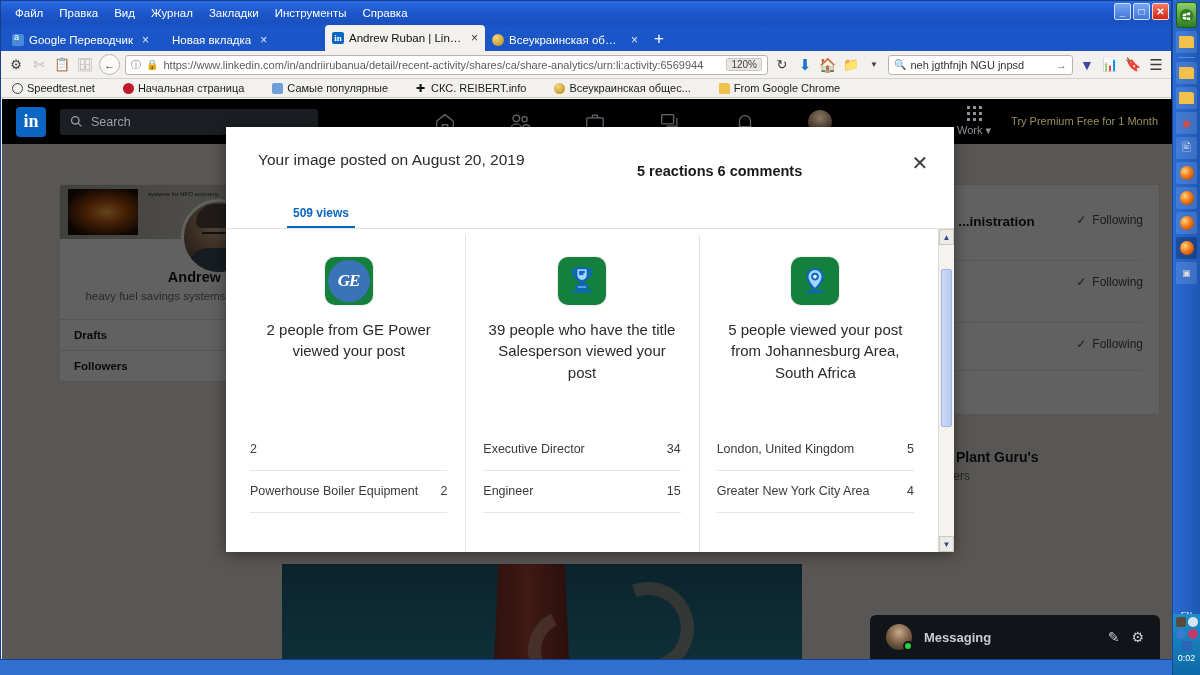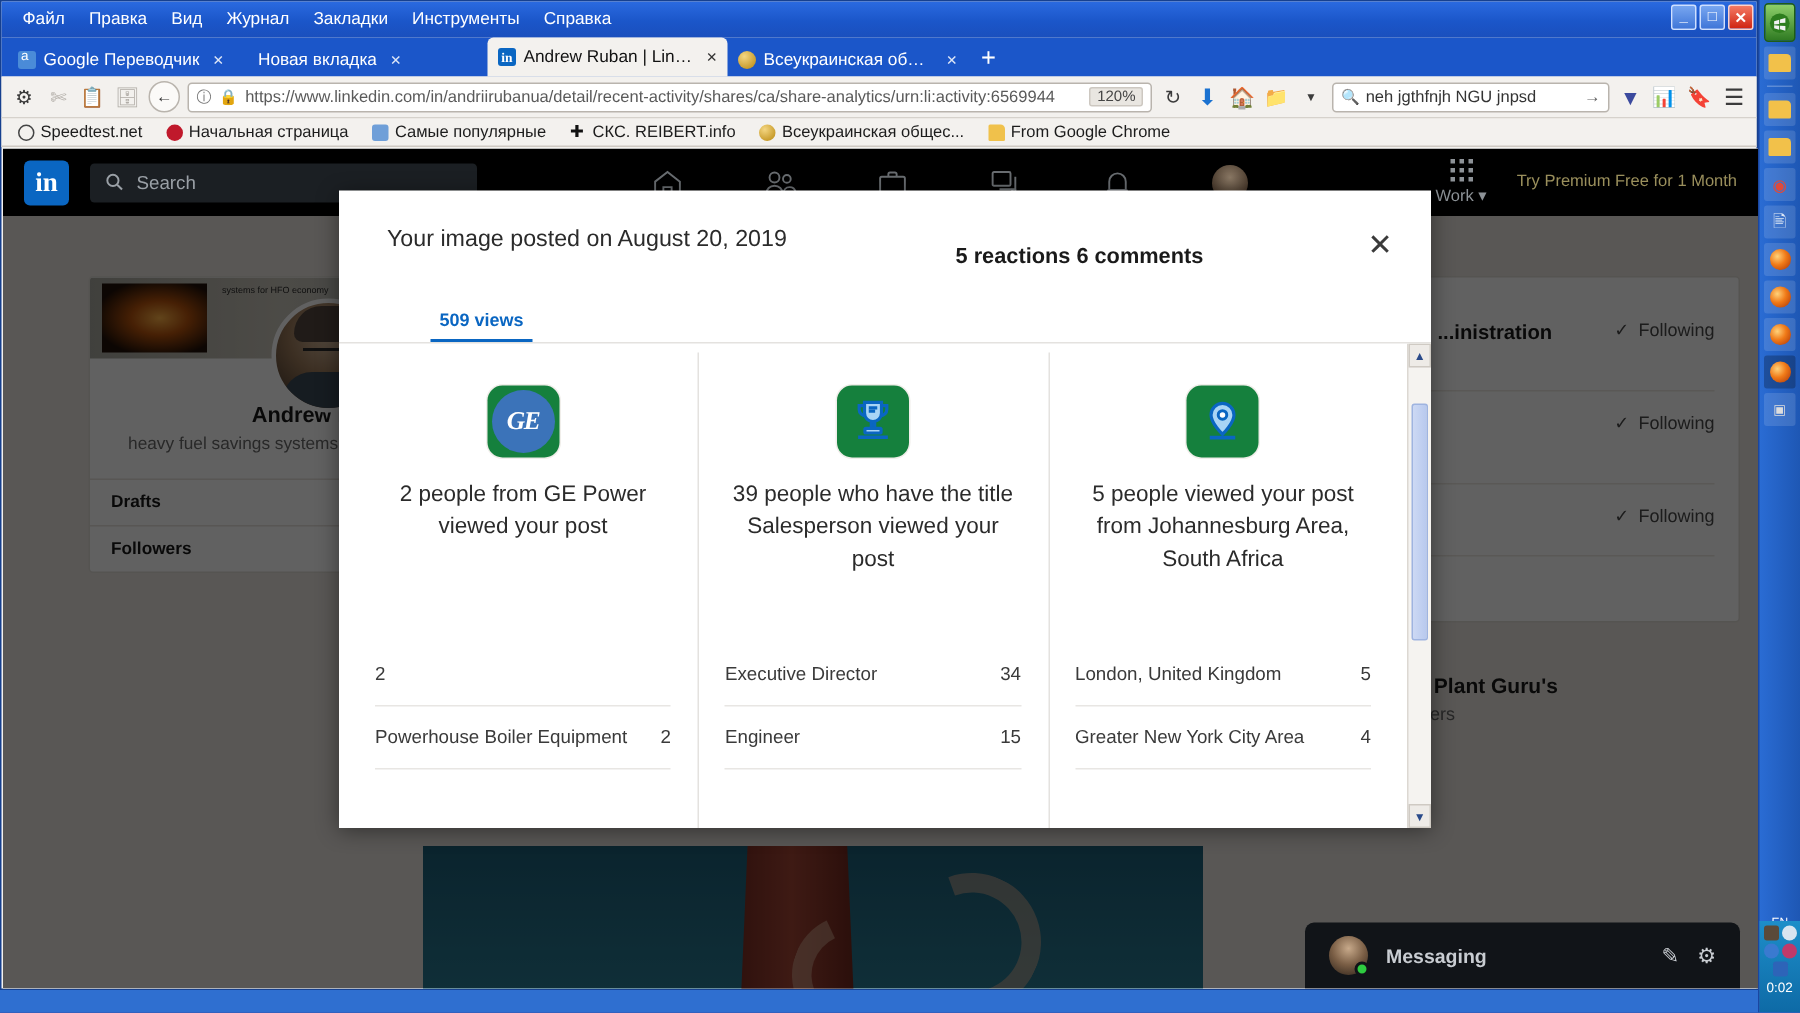--- a/index.html
+++ b/index.html
@@ -54,21 +54,21 @@
   .urltext { font-size:11px; color:#5a5a5a; white-space:nowrap; overflow:hidden; flex:1;
              font-family:"Liberation Sans",sans-serif; }
   .zoomchip { font-size:10px; color:#444; background:#e9e6e1; border:1px solid #cdc8c1;
               border-radius:2px; padding:0 4px; }
   .searchbar { width:185px; height:20px; background:#fff; border:1px solid #b9b4ad; border-radius:3px;
                display:flex; align-items:center; padding:0 5px; gap:4px; }
   .searchbar .stxt { font-size:11px; color:#333; flex:1; white-space:nowrap; overflow:hidden; }
 
   
   .bkbar { height:19px; background:#f3f1ee; border-bottom:1px solid #cfcac3;
-           display:flex; align-items:center; gap:6px; padding:0 6px; }
+           display:flex; align-items:center; gap:18px; padding:0 6px; }
   .bk { display:flex; align-items:center; gap:4px; font-size:11px; color:#1c1c1c; padding:0 5px; white-space:nowrap; }
   .bkico { width:11px; height:11px; flex:0 0 11px; border-radius:2px; }
 
   
   .viewport { position:absolute; left:1px; top:98px; width:1170px; height:560px; overflow:hidden; background:#fff; }
 
   
   .li-nav { height:45px; background:#000; display:flex; align-items:center; padding:0 14px; gap:14px; position:relative; }
   .li-logo { width:30px; height:30px; background:#0a66c2; color:#fff; font-weight:bold;
              font-size:18px; display:flex; align-items:center; justify-content:center;

